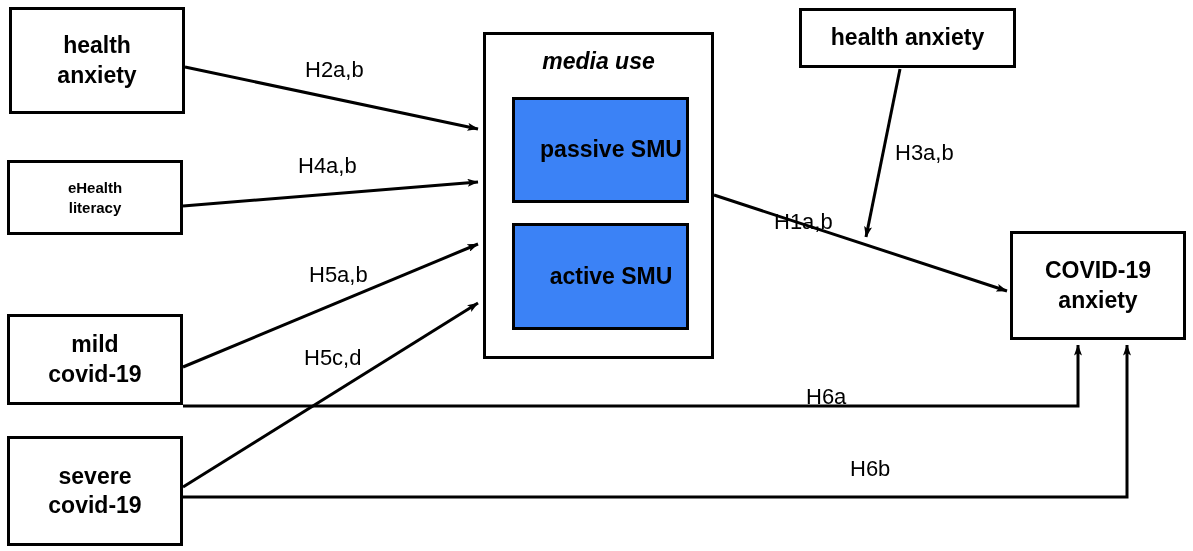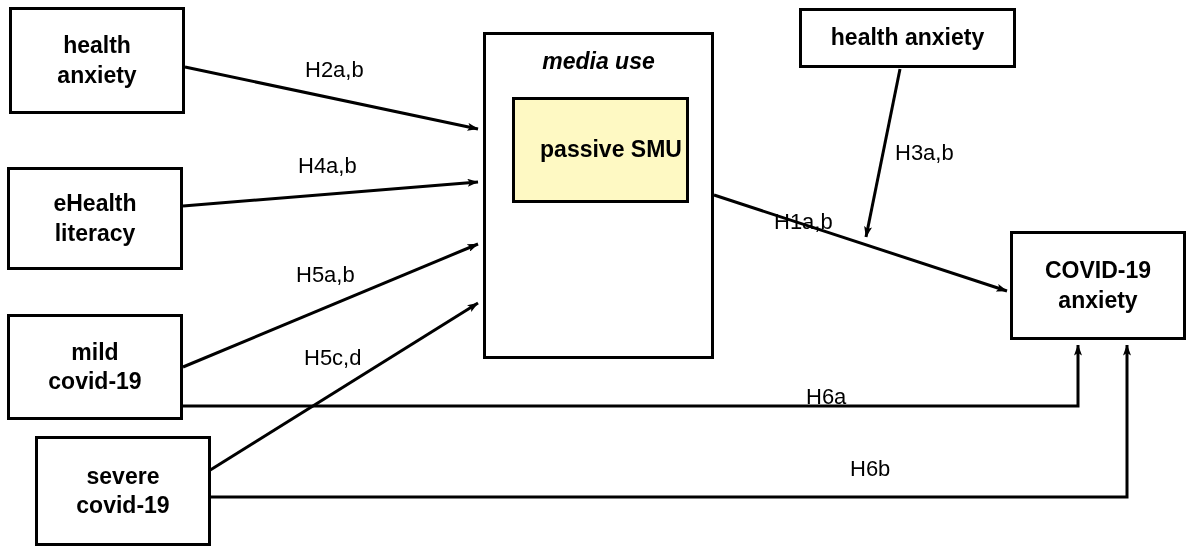--- a/index.html
+++ b/index.html
@@ -38,31 +38,30 @@
   }
   .node-label {
     display: block;
     white-space: pre-line;
   }
   #node-health-anxiety-left {
     left: 9px; top: 7px; width: 176px; height: 107px;
     font-size: 23px;
   }
   #node-ehealth-literacy {
-    left: 7px; top: 167px; width: 176px; height: 103px;
-    font-size: 23px;
+    left: 7px; top: 160px; width: 176px; height: 75px;
+    font-size: 15px;
   }
   #node-mild-covid {
-    left: 7px; top: 314px; width: 176px; height: 106px;
+    left: 7px; top: 314px; width: 176px; height: 91px;
     font-size: 23px;
   }
   #node-severe-covid {
     left: 7px; top: 436px; width: 176px; height: 110px;
     font-size: 23px;
-    margin-left: 28px;
   }
   #node-media-use {
     left: 483px; top: 32px; width: 231px; height: 327px;
     display: block;
     padding: 0;
   }
   #media-use-title {
     position: absolute;
     left: 0; top: 12px; width: 100%;
     font-size: 23px;
@@ -75,21 +74,21 @@
     font-size: 23px;
   }
   #node-active-smu {
     left: 26px; top: 188px; width: 177px; height: 107px;
     font-size: 23px;
   }
   .inner-node {
     position: absolute;
     box-sizing: border-box;
     border: 3px solid #000000;
-    background: #fef9c3;
+    background: #3b82f6;
     display: flex;
     align-items: center;
     justify-content: center;
     text-align: center;
     font-weight: bold;
     color: #000000;
     padding-left: 21px;
   }
   #node-health-anxiety-right {
     left: 799px; top: 8px; width: 217px; height: 60px;
@@ -103,21 +102,21 @@
     position: absolute;
     font-family: "Liberation Sans", sans-serif;
     font-size: 22px;
     font-weight: normal;
     color: #000000;
     white-space: nowrap;
     z-index: 3;
   }
   #label-h2 { left: 305px; top: 57px; }
   #label-h4 { left: 298px; top: 153px; }
-  #label-h5ab { left: 296px; top: 262px; }
+  #label-h5ab { left: 309px; top: 262px; }
   #label-h5cd { left: 304px; top: 345px; text-align: center; }
   #label-h1 { left: 774px; top: 185px; margin-top: 24px; }
   #label-h3 { left: 895px; top: 140px; }
   #label-h6a { left: 806px; top: 384px; }
   #label-h6b { left: 850px; top: 456px; }
 </style>
 </head>
 <body>
 
 <div id="diagram-root">
@@ -164,20 +163,23 @@
   <div class="node" id="node-severe-covid">
     <span class="node-label">severe
 covid-19</span>
   </div>
 
   <div class="node" id="node-media-use">
     <div id="media-use-title">media use</div>
     <div class="inner-node" id="node-passive-smu">
       <span class="node-label">passive SMU</span>
     </div>
+    <div class="inner-node" id="node-active-smu">
+      <span class="node-label">active SMU</span>
+    </div>
   </div>
 
   <div class="node" id="node-health-anxiety-right">
     <span class="node-label">health anxiety</span>
   </div>
 
   <div class="node" id="node-covid-anxiety">
     <span class="node-label">COVID-19
 anxiety</span>
   </div>

